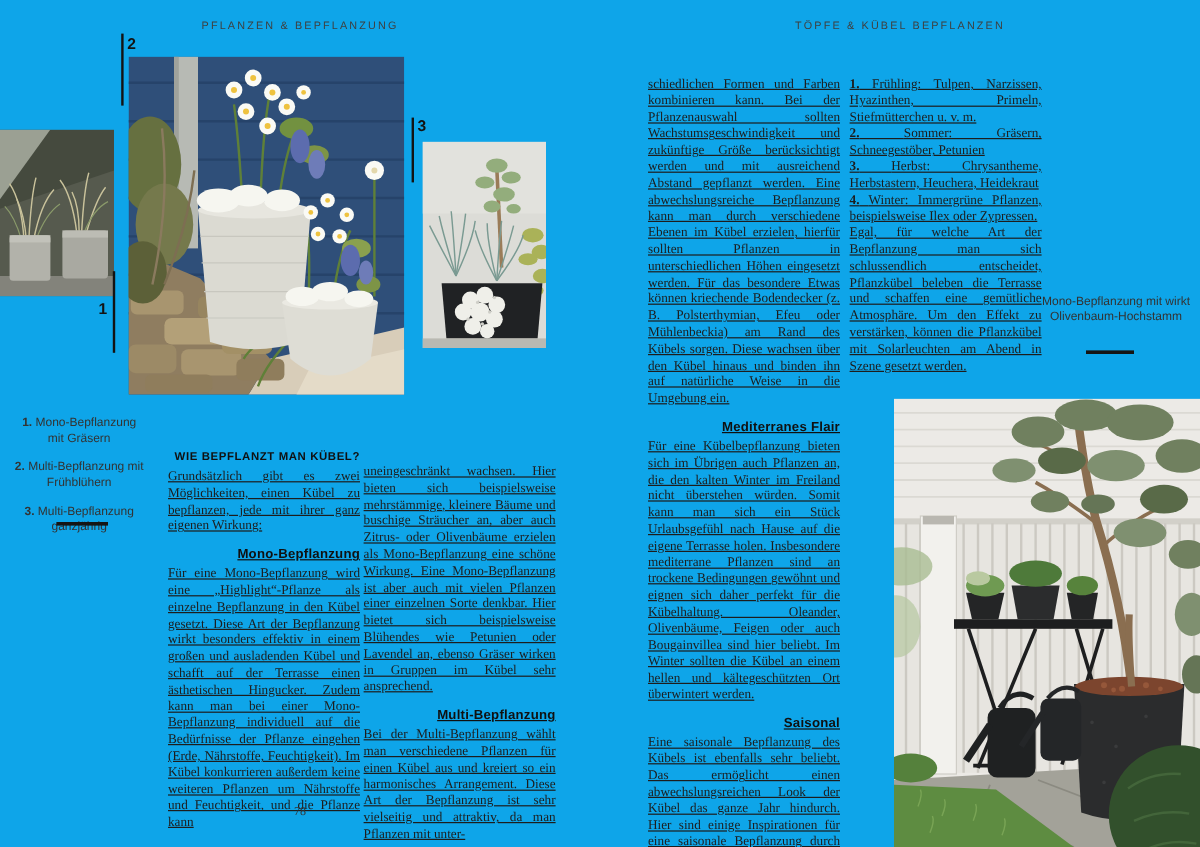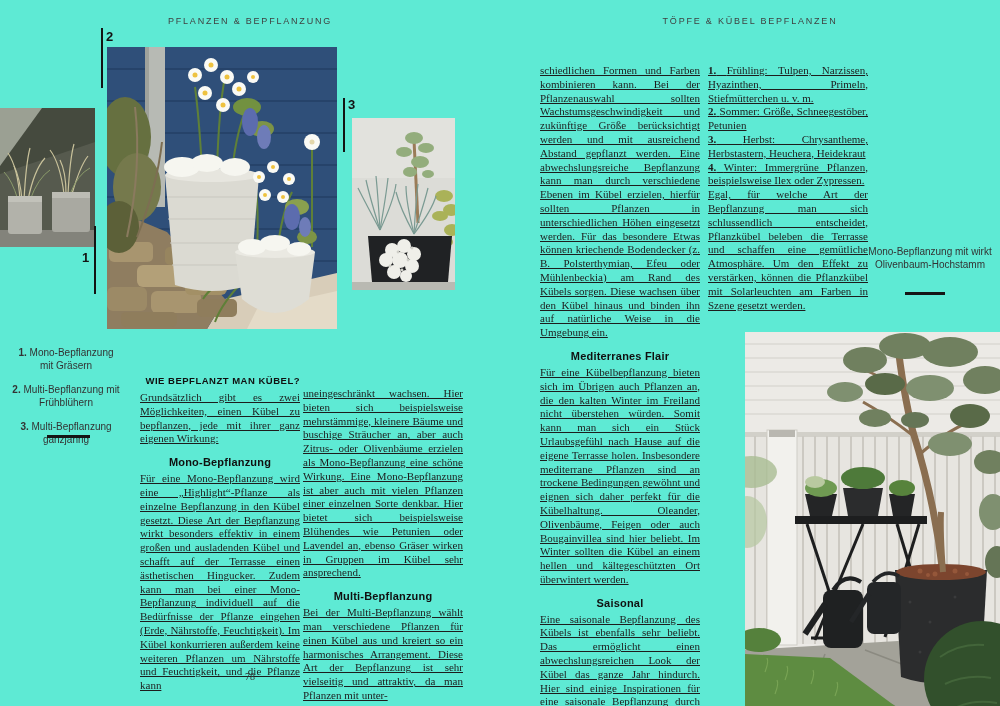--- a/index.html
+++ b/index.html
@@ -1,26 +1,26 @@
 <!DOCTYPE html>
 <html lang="de"><head>
 <meta charset="utf-8">
 <style>
   html,body{margin:0;padding:0;background:#e8e8e8;}
-  #spread{position:relative;width:1000px;height:706px;background:#5eead4;overflow:hidden;
+  #spread{position:relative;width:1000px;height:706px;background:#0ea5e9;overflow:hidden;
           font-family:"Liberation Sans",sans-serif;}
   .running-head{position:absolute;top:16px;width:500px;text-align:center;
     font:9px "Liberation Sans",sans-serif;letter-spacing:1.8px;color:#3f3f3f;}
   .col{position:absolute;width:160px;font:11px/13.8px "Liberation Serif",serif;
     text-align:justify;color:#1d1d1d;hyphens:auto;-webkit-hyphens:auto;}
   .col p{margin:0;text-decoration:underline;}
   .article-title{font:bold 9.5px/14px "Liberation Sans",sans-serif;letter-spacing:.5px;
     color:#101010;white-space:nowrap;margin:0 0 3px 0;text-align:right;}
   .subhead{font:bold 11px/13px "Liberation Sans",sans-serif;color:#101010;
-    margin:10px 0 3px 0;text-align:center;letter-spacing:.2px;}
+    margin:10px 0 3px 0;text-align:right;letter-spacing:.2px;text-decoration:underline;}
   .seasons b,.cap-num{font-family:"Liberation Serif",serif;font-weight:bold;}
   .caption-list{position:absolute;left:12px;top:346px;width:124px;text-align:center;
     font:10px/13px "Liberation Sans",sans-serif;color:#333;}
   .caption-list .cap-item{margin:0 16px 11px 0;}
   .cap-num{font-family:"Liberation Sans",sans-serif;font-weight:bold;}
   .rule{position:absolute;height:3px;background:#151515;}
   .photo-caption{position:absolute;left:862px;top:246px;width:136px;text-align:center;
     font:10px/12.5px "Liberation Sans",sans-serif;color:#333;}
   .marker{position:absolute;font:bold 13px "Liberation Sans",sans-serif;color:#131313;}
   .vline{position:absolute;width:2px;background:#131313;}
@@ -379,24 +379,24 @@
   <div class="col" style="left:540px;top:64px;">
     <p>schiedlichen Formen und Farben kombinieren kann. Bei der Pflanzenauswahl sollten Wachstumsgeschwindigkeit und zukünftige Größe berücksichtigt werden und mit ausreichend Abstand gepflanzt werden. Eine abwechslungsreiche Bepflanzung kann man durch verschiedene Ebenen im Kübel erzielen, hierfür sollten Pflanzen in unterschiedlichen Höhen eingesetzt werden. Für das besondere Etwas können kriechende Bodendecker (z. B. Polsterthymian, Efeu oder Mühlenbeckia) am Rand des Kübels sorgen. Diese wachsen über den Kübel hinaus und binden ihn auf natürliche Weise in die Umgebung ein.</p>
     <h2 class="subhead">Mediterranes Flair</h2>
     <p>Für eine Kübelbepflanzung bieten sich im Übrigen auch Pflanzen an, die den kalten Winter im Freiland nicht überstehen würden. Somit kann man sich ein Stück Urlaubsgefühl nach Hause auf die eigene Terrasse holen. Insbesondere mediterrane Pflanzen sind an trockene Bedingungen gewöhnt und eignen sich daher perfekt für die Kübelhaltung. Oleander, Olivenbäume, Feigen oder auch Bougainvillea sind hier beliebt. Im Winter sollten die Kübel an einem hellen und kältegeschützten Ort überwintert werden.</p>
     <h2 class="subhead">Saisonal</h2>
     <p>Eine saisonale Bepflanzung des Kübels ist ebenfalls sehr beliebt. Das ermöglicht einen abwechslungsreichen Look der Kübel das ganze Jahr hindurch. Hier sind einige Inspirationen für eine saisonale Bepflanzung durch das ganze Jahr:</p>
   </div>
 
   <div class="col seasons" style="left:708px;top:64px;">
     <p><b>1.</b> <span>Frühling: Tulpen, Narzissen, Hyazinthen, Primeln, Stiefmütterchen u. v. m.</span></p>
-    <p><b>2.</b> <span>Sommer: Größe, Schneegestöber, Petunien</span></p>
+    <p><b>2.</b> <span>Sommer: Gräsern, Schneegestöber, Petunien</span></p>
     <p><b>3.</b> <span>Herbst: Chrysantheme, Herbstastern, Heuchera, Heidekraut</span></p>
     <p><b>4.</b> <span>Winter: Immergrüne Pflanzen, beispielsweise Ilex oder Zypressen.</span></p>
-    <p>Egal, für welche Art der Bepflanzung man sich schlussendlich entscheidet, Pflanzkübel beleben die Terrasse und schaffen eine gemütliche Atmosphäre. Um den Effekt zu verstärken, können die Pflanzkübel mit Solarleuchten am Farben in Szene gesetzt werden.</p>
+    <p>Egal, für welche Art der Bepflanzung man sich schlussendlich entscheidet, Pflanzkübel beleben die Terrasse und schaffen eine gemütliche Atmosphäre. Um den Effekt zu verstärken, können die Pflanzkübel mit Solarleuchten am Abend in Szene gesetzt werden.</p>
   </div>
 
   <div class="photo-caption">Mono-Bepflanzung mit wirkt Olivenbaum-Hochstamm</div>
   <div class="rule" style="left:905px;top:292px;width:40px;"></div>
 
   <div class="page-num">78</div>
 
 </div>
 
 </body></html>

